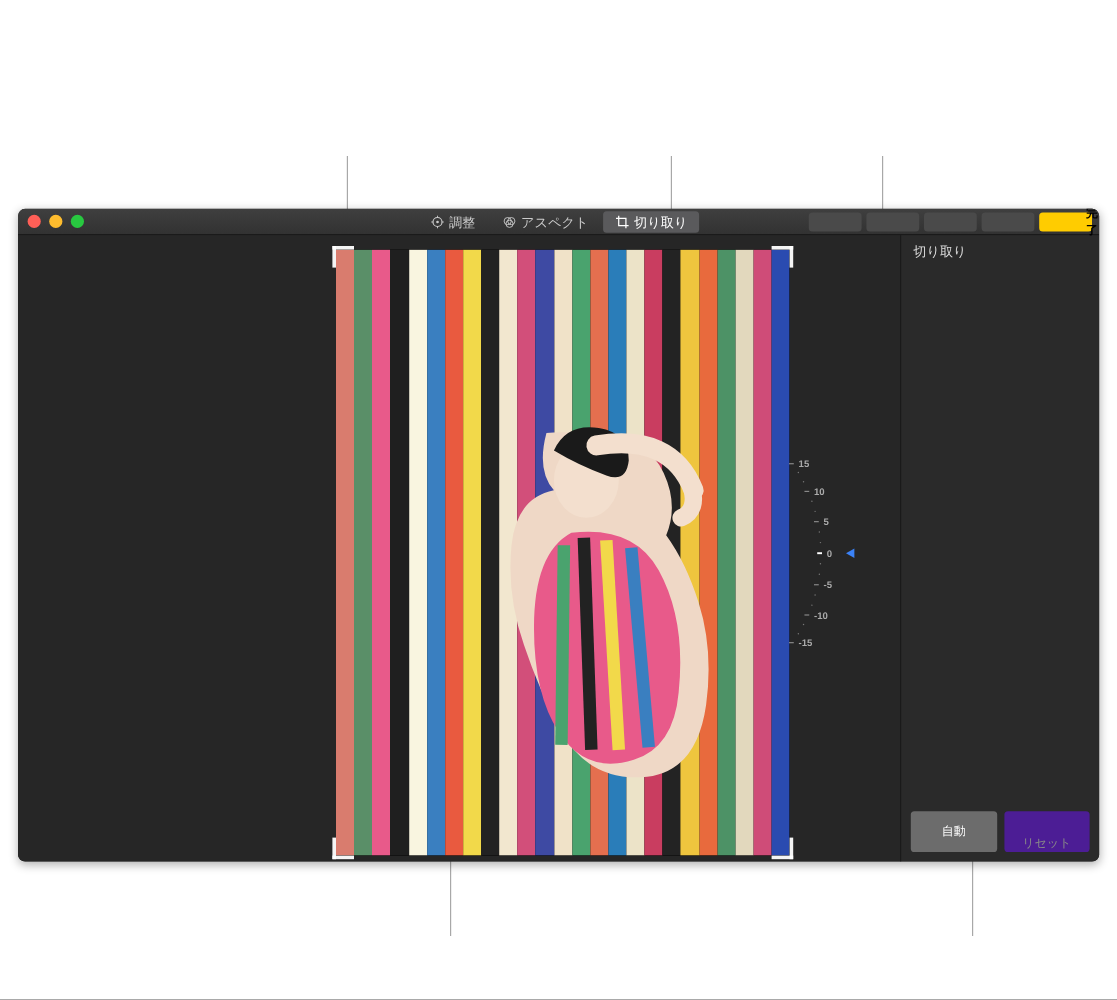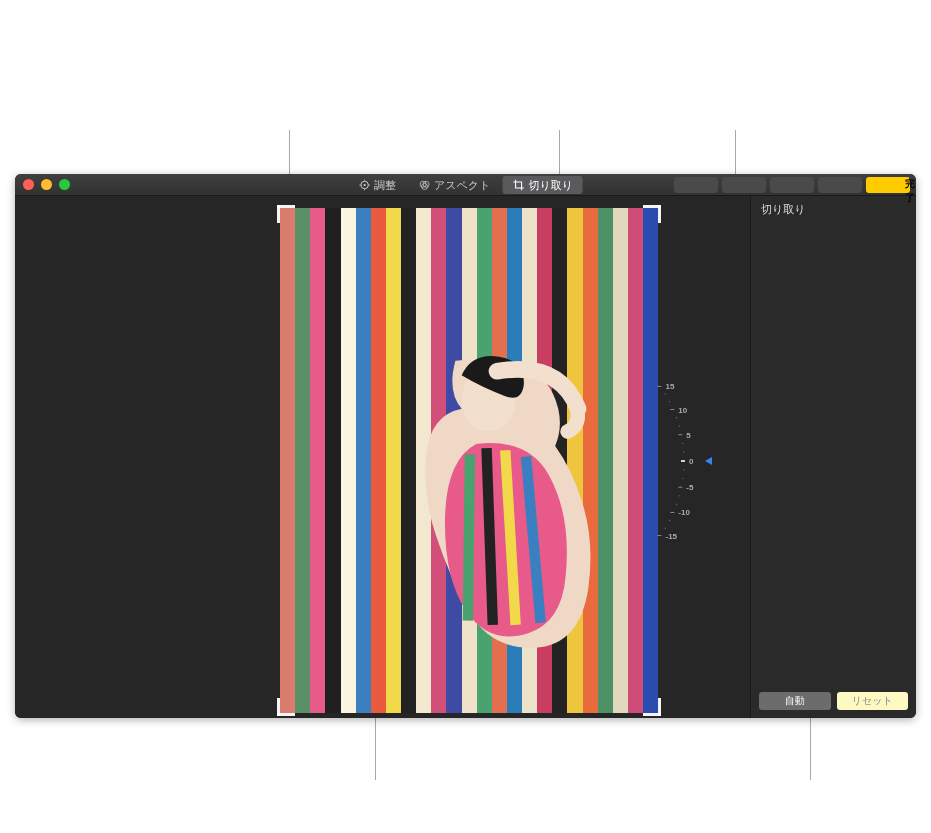--- a/index.html
+++ b/index.html
@@ -76,20 +76,21 @@
       display: flex;
       align-items: center;
       gap: 4px;
     }
     .rc-btn {
       width: 26px;
       height: 16px;
       background: #4a4a4a;
       border-radius: 3px;
       display: flex;
+      align-items: center;
       justify-content: center;
       cursor: pointer;
       padding-left: 44px;
     }
     .rc-btn svg { width: 12px; height: 12px; }
     .rc-btn.info { width: 18px; background: transparent; }
     .rc-btn.done {
       background: #ffcc00;
       color: #000;
       font-size: 10px;
@@ -211,31 +212,31 @@
     }
     .sb-footer {
       margin-top: auto;
       padding: 8px;
       display: flex;
       gap: 6px;
       justify-content: flex-end;
     }
     .sb-btn {
       flex: 1;
-      height: 18px;
+      height: 34px;
       border-radius: 3px;
       background: #6c6c6c;
       color: #fff;
       font-size: 10px;
       display: flex;
       align-items: center;
       justify-content: center;
       cursor: pointer;
     }
-    .sb-btn.disabled { background: #fef9c3; color: #888; cursor: default; }
+    .sb-btn.disabled { background: #4c1d95; color: #888; cursor: default; align-items: flex-end; }
   </style>
 </head>
 <body>
 
 <div class="callout" style="left:289px; top:130px; height:80px;"></div>
 <div class="callout" style="left:559px; top:130px; height:50px;"></div>
 <div class="callout" style="left:735px; top:130px; height:312px;"></div>
 <div class="callout-h" style="left:692px; top:441px; width:43px;"></div>
 <div class="callout" style="left:375px; top:710px; height:70px;"></div>
 <div class="callout" style="left:810px; top:710px; height:70px;"></div>

